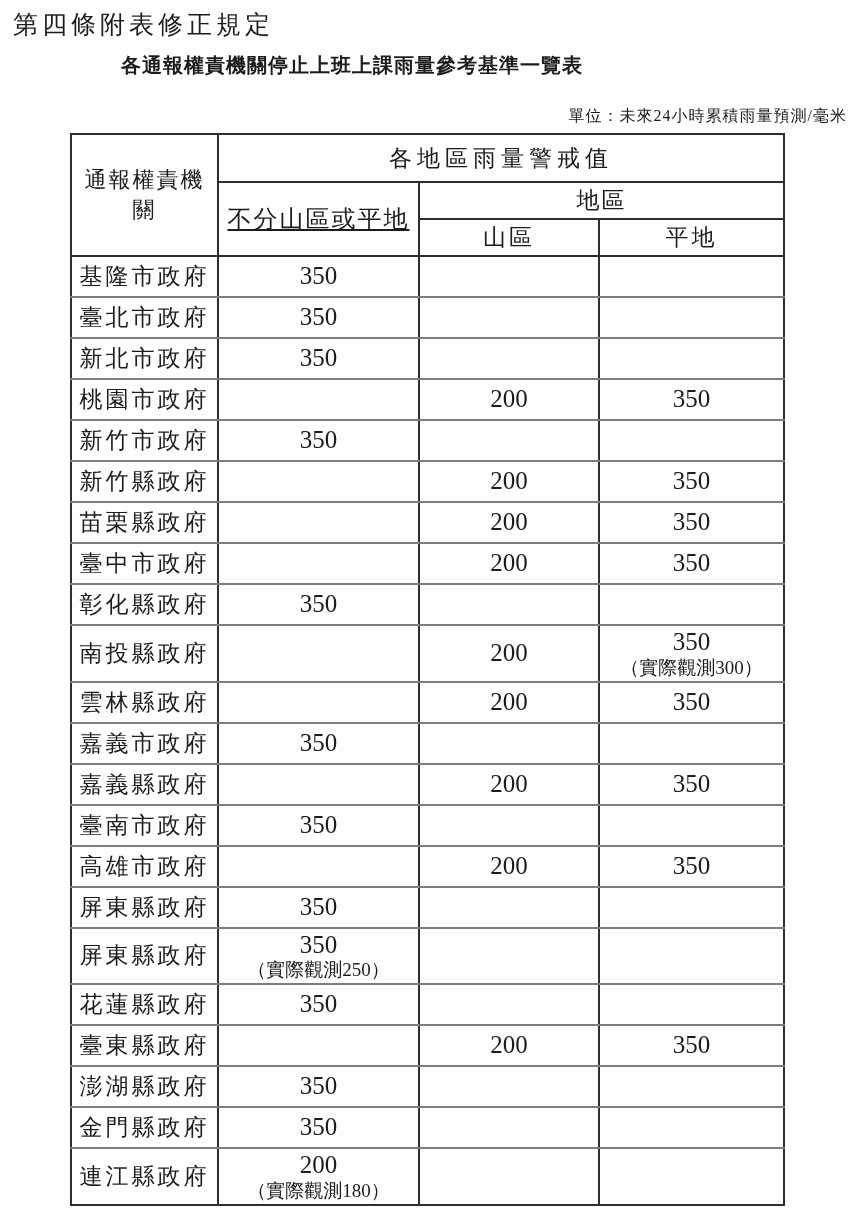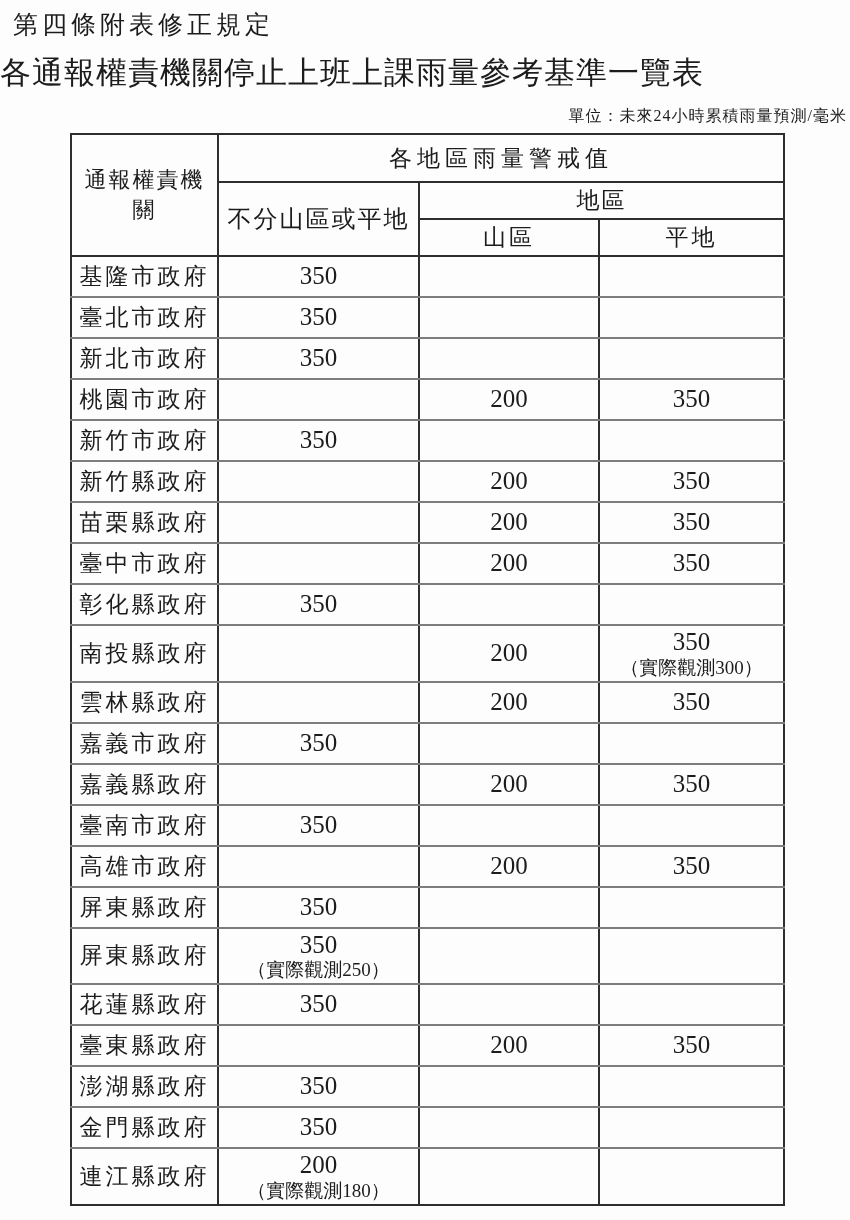--- a/index.html
+++ b/index.html
@@ -20,22 +20,22 @@
     font-size: 25px;
     letter-spacing: 4px;
     white-space: nowrap;
   }
   .title {
     position: absolute;
     top: 52px;
     left: 0;
     width: 704px;
     text-align: center;
-    font-size: 31px;
-    font-weight: normal;
+    font-size: 20px;
+    font-weight: bold;
     letter-spacing: 1px;
     white-space: nowrap;
   }
   .unit-note {
     position: absolute;
     top: 106px;
     right: 3px;
     font-size: 16px;
     letter-spacing: 1px;
     white-space: nowrap;
@@ -60,21 +60,21 @@
   .rain-table tbody td { border-top-color: #7d7d7d; border-bottom-color: #7d7d7d; }
   .rain-table tbody tr:last-child td { border-bottom-color: #2e2e2e; }
 
   .rain-table thead tr.h1 th { height: 48px; }
   .rain-table thead tr.h2 th { height: 36px; }
   .rain-table thead tr.h3 th { height: 35px; text-align: center; }
   .rain-table tbody td { height: 41px; }
 
   th.th-authority { font-size: 22px; letter-spacing: 2px; font-family: Liberation Mono, monospace; }
   th.th-warning   { font-size: 23px; letter-spacing: 5px; }
-  th.th-any       { font-size: 24px; letter-spacing: 2px; }
+  th.th-any       { font-size: 24px; letter-spacing: 2px; text-decoration: underline; }
   th.th-region    { font-size: 23px; letter-spacing: 2px; }
   th.th-terrain   { font-size: 23px; letter-spacing: 3px; }
 
   td .auth {
     font-size: 23px;
     letter-spacing: 3px;
     white-space: nowrap;
   }
   td .val {
     font-size: 25px;

